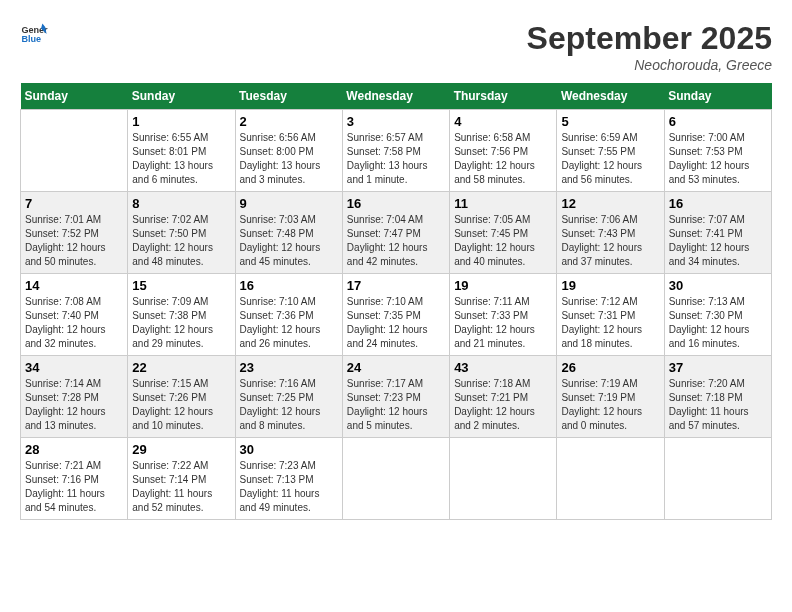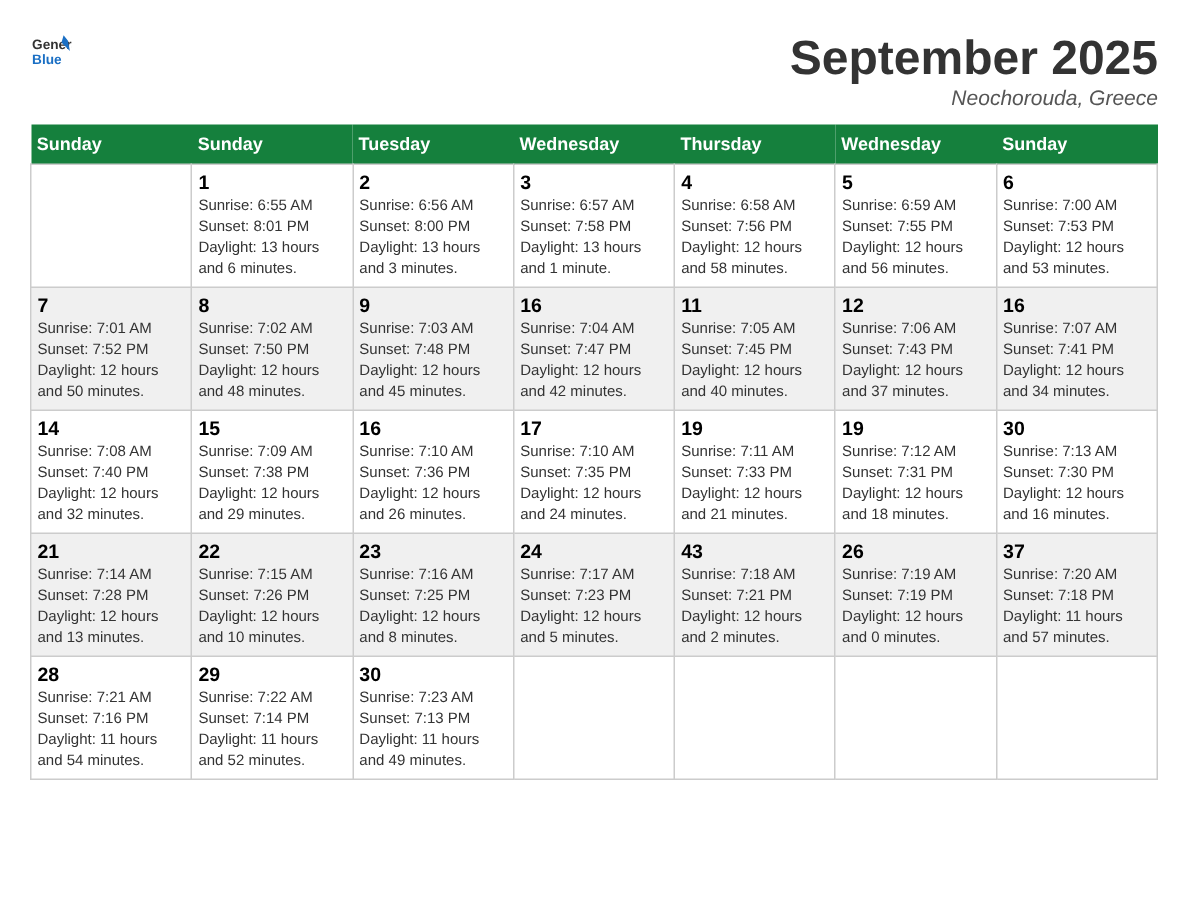--- a/index.html
+++ b/index.html
@@ -186,21 +186,21 @@
           <span class="day-num">19</span>
           <div class="day-info">Sunrise: 7:12 AM<br>Sunset: 7:31 PM<br>Daylight: 12 hours and 18 minutes.</div>
         </td>
         <td>
           <span class="day-num">30</span>
           <div class="day-info">Sunrise: 7:13 AM<br>Sunset: 7:30 PM<br>Daylight: 12 hours and 16 minutes.</div>
         </td>
       </tr>
       <tr>
         <td>
-          <span class="day-num">21</span>
+          <span class="day-num">34</span>
           <div class="day-info">Sunrise: 7:14 AM<br>Sunset: 7:28 PM<br>Daylight: 12 hours and 13 minutes.</div>
         </td>
         <td>
           <span class="day-num">22</span>
           <div class="day-info">Sunrise: 7:15 AM<br>Sunset: 7:26 PM<br>Daylight: 12 hours and 10 minutes.</div>
         </td>
         <td>
           <span class="day-num">23</span>
           <div class="day-info">Sunrise: 7:16 AM<br>Sunset: 7:25 PM<br>Daylight: 12 hours and 8 minutes.</div>
         </td>

